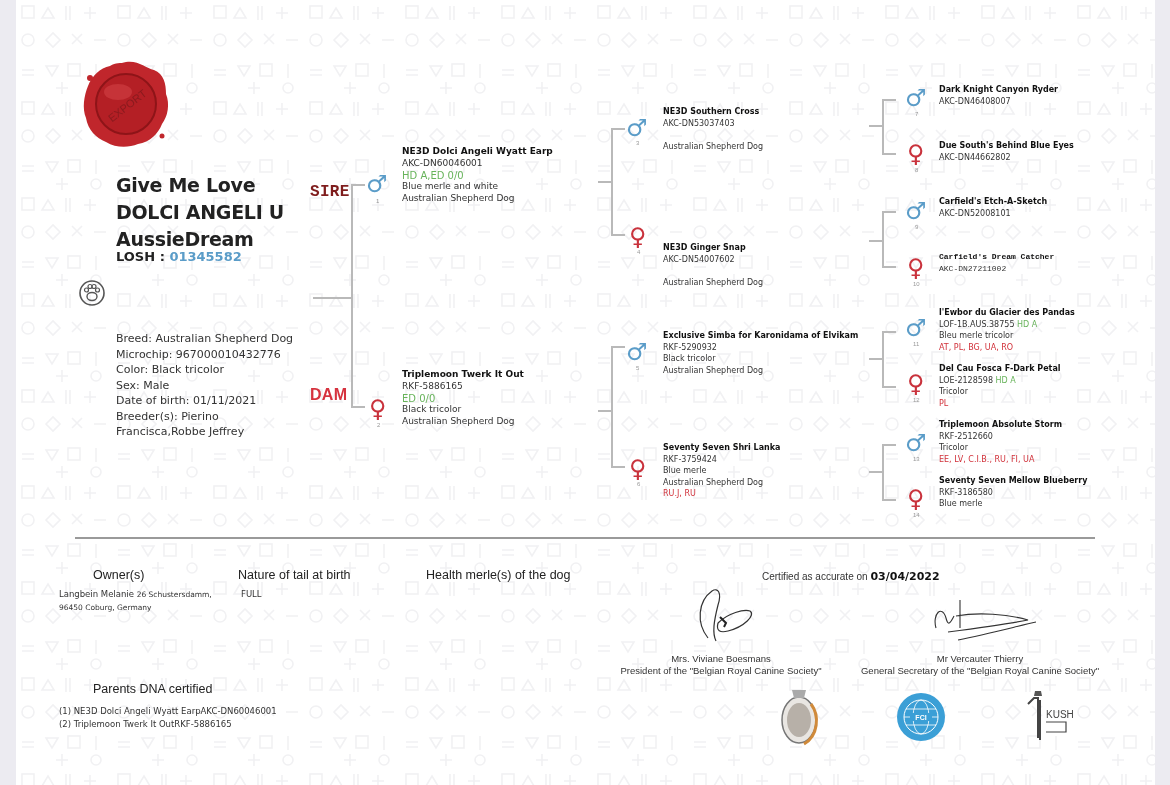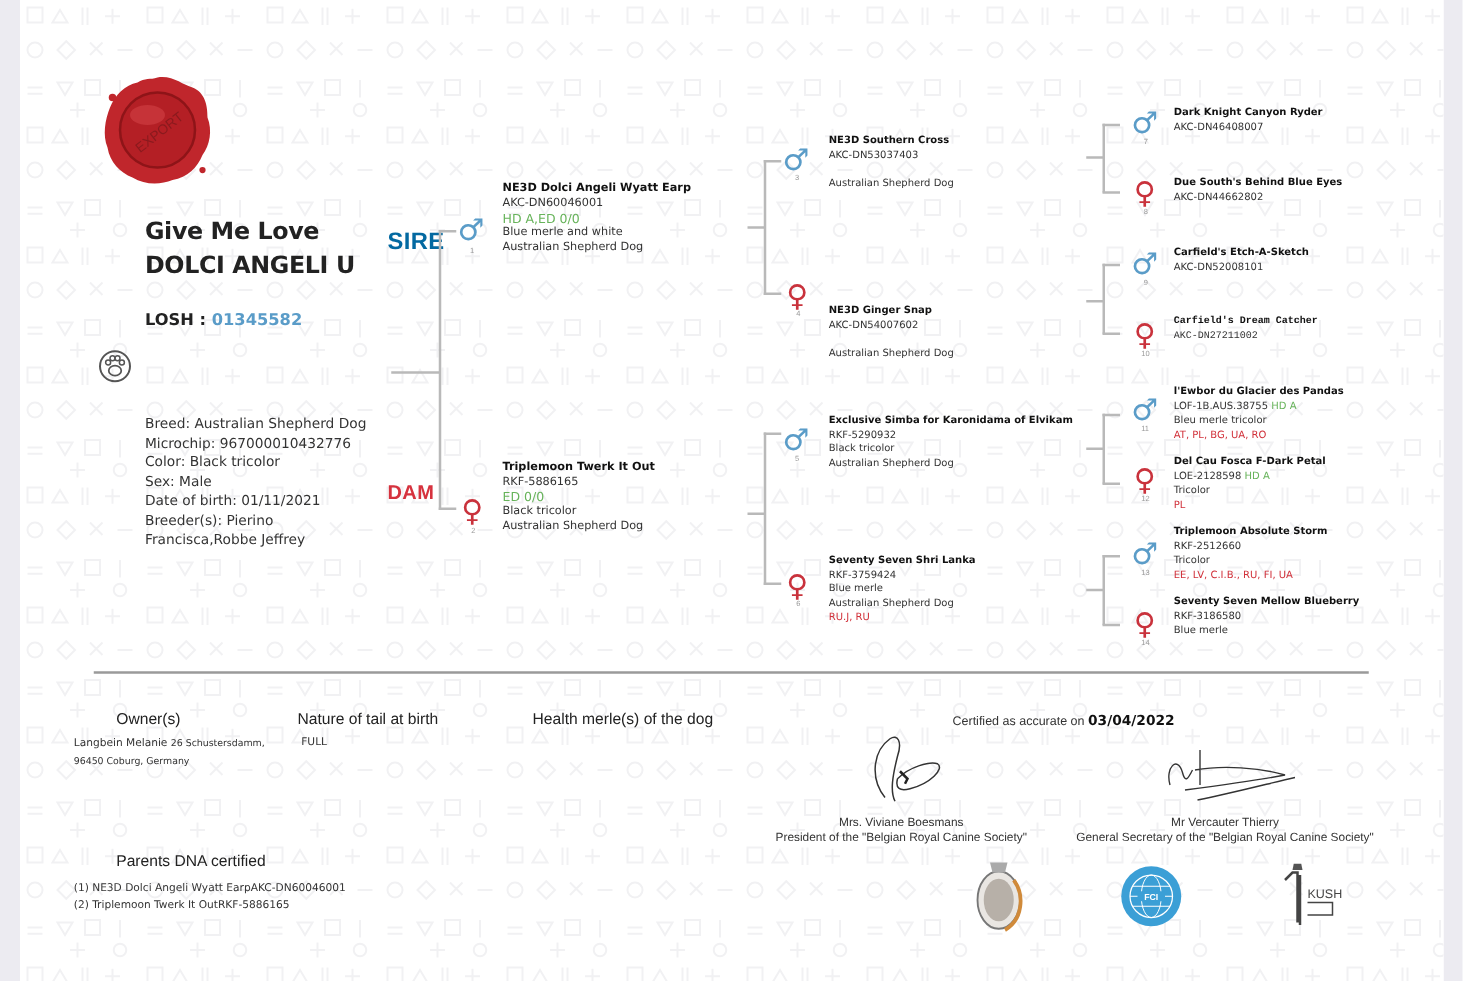--- a/index.html
+++ b/index.html
@@ -8,21 +8,21 @@
   .pattern { position:absolute; inset:0; pointer-events:none; }
   .abs { position:absolute; }
   .seal { position:absolute; left:80px; top:58px; width:92px; height:92px; }
   .dog-name { position:absolute; left:116px; top:172px; font-size:19px; font-weight:bold; line-height:27px; color:#222; font-family:"DejaVu Sans", sans-serif; letter-spacing:-0.3px; }
   .dog-name div { white-space:nowrap; }
   .losh { position:absolute; left:116px; top:249px; font-size:13px; font-weight:bold; font-family:"DejaVu Sans", sans-serif; }
   .losh .num { color:#5a9cc8; font-weight:bold; }
   .paw { position:absolute; left:79px; top:279px; width:26px; height:28px; }
   .info { position:absolute; left:116px; top:331px; font-size:11px; line-height:15.5px; color:#333; font-family:"DejaVu Sans", sans-serif; }
   .info div { white-space:nowrap; }
-  .sire-label { position:absolute; left:311px; top:183px; font-size:19px; font-weight:bold; color:#0369a1; letter-spacing:0.3px; }
+  .sire-label { position:absolute; left:311px; top:183px; font-size:16px; font-weight:bold; color:#7f1d1d; letter-spacing:0.3px;font-family:Liberation Mono, monospace; }
   .dam-label { position:absolute; left:311px; top:386px; font-size:16px; font-weight:bold; color:#d6323e; letter-spacing:0.3px; }
   .line { position:absolute; background:#b9b9b9; }
   .sym { position:absolute; font-size:24px; line-height:24px; font-family:"DejaVu Sans", sans-serif; }
   .sym.m { color:#5a9cc8; }
   .sym.f { color:#c9323c; }
   .idx { position:absolute; font-size:6px; color:#999; }
   .entry { position:absolute; font-size:8px; line-height:11.5px; color:#333; font-family:"DejaVu Sans", sans-serif; white-space:nowrap; }
   .entry.big { font-size:9px; line-height:11.8px; }
   .entry .nm { font-weight:bold; color:#111; }
   .entry .green { color:#67b35a; }
@@ -73,20 +73,21 @@
     <circle cx="46" cy="46" r="30" fill="#b41f25" stroke="#8e1418" stroke-width="2"></circle>
     <ellipse cx="38" cy="34" rx="14" ry="8" fill="#d8474c" opacity="0.5"></ellipse>
     <circle cx="10" cy="20" r="3" fill="#c0262c"></circle>
     <circle cx="82" cy="78" r="2.5" fill="#c0262c"></circle>
     <text x="46" y="52" text-anchor="middle" font-size="11" fill="#8a1a1e" font-family="Liberation Sans, sans-serif" transform="rotate(-38 46 46)">EXPORT</text>
   </svg>
 
   <div class="dog-name" style="left:100px;">
     <div>Give Me Love</div>
     <div>DOLCI ANGELI U</div>
+    <div>AussieDream</div>
   </div>
   <div class="losh" style="left:100px;">
     <span>LOSH</span><span> : </span><span class="num">01345582</span>
   </div>
 
   <svg class="paw" style="left:63px;" viewBox="0 0 26 28">
     <circle cx="13" cy="14" r="12" fill="none" stroke="#555" stroke-width="1.6"></circle>
     <ellipse cx="13" cy="17.5" rx="5" ry="4" fill="none" stroke="#555" stroke-width="1.4"></ellipse>
     <circle cx="7.5" cy="11" r="2" fill="none" stroke="#555" stroke-width="1.2"></circle>
     <circle cx="11" cy="7.5" r="2" fill="none" stroke="#555" stroke-width="1.2"></circle>

